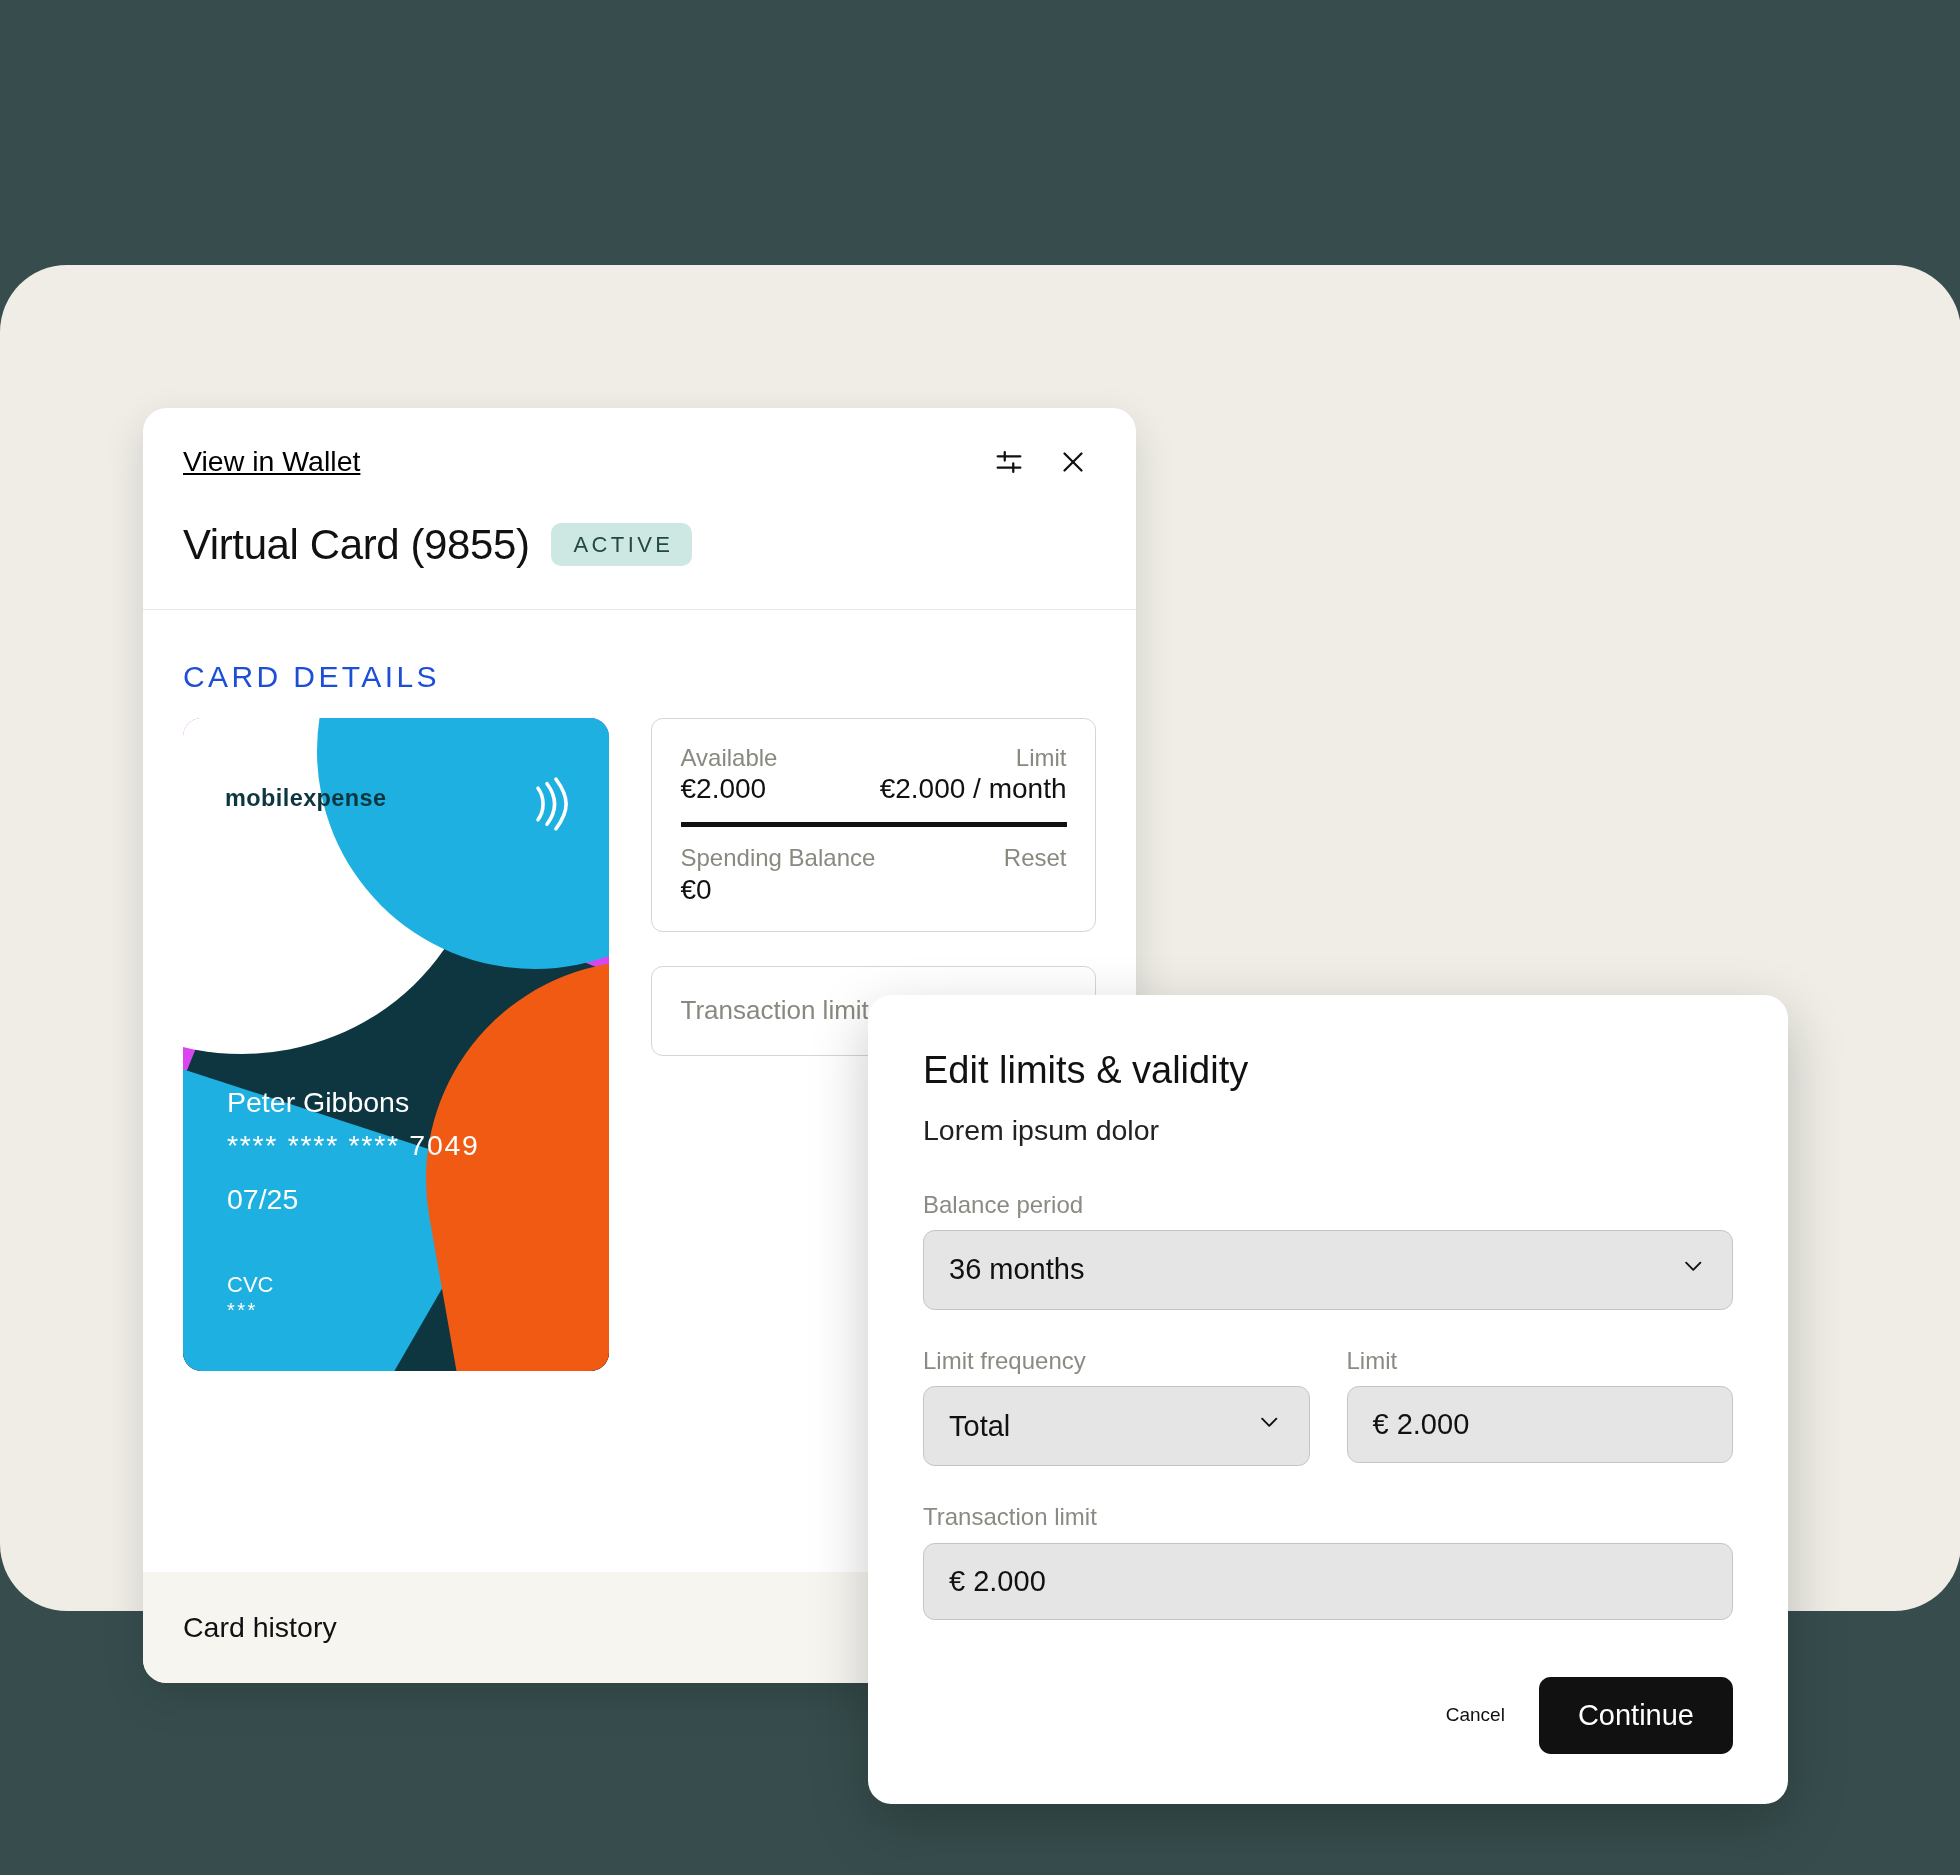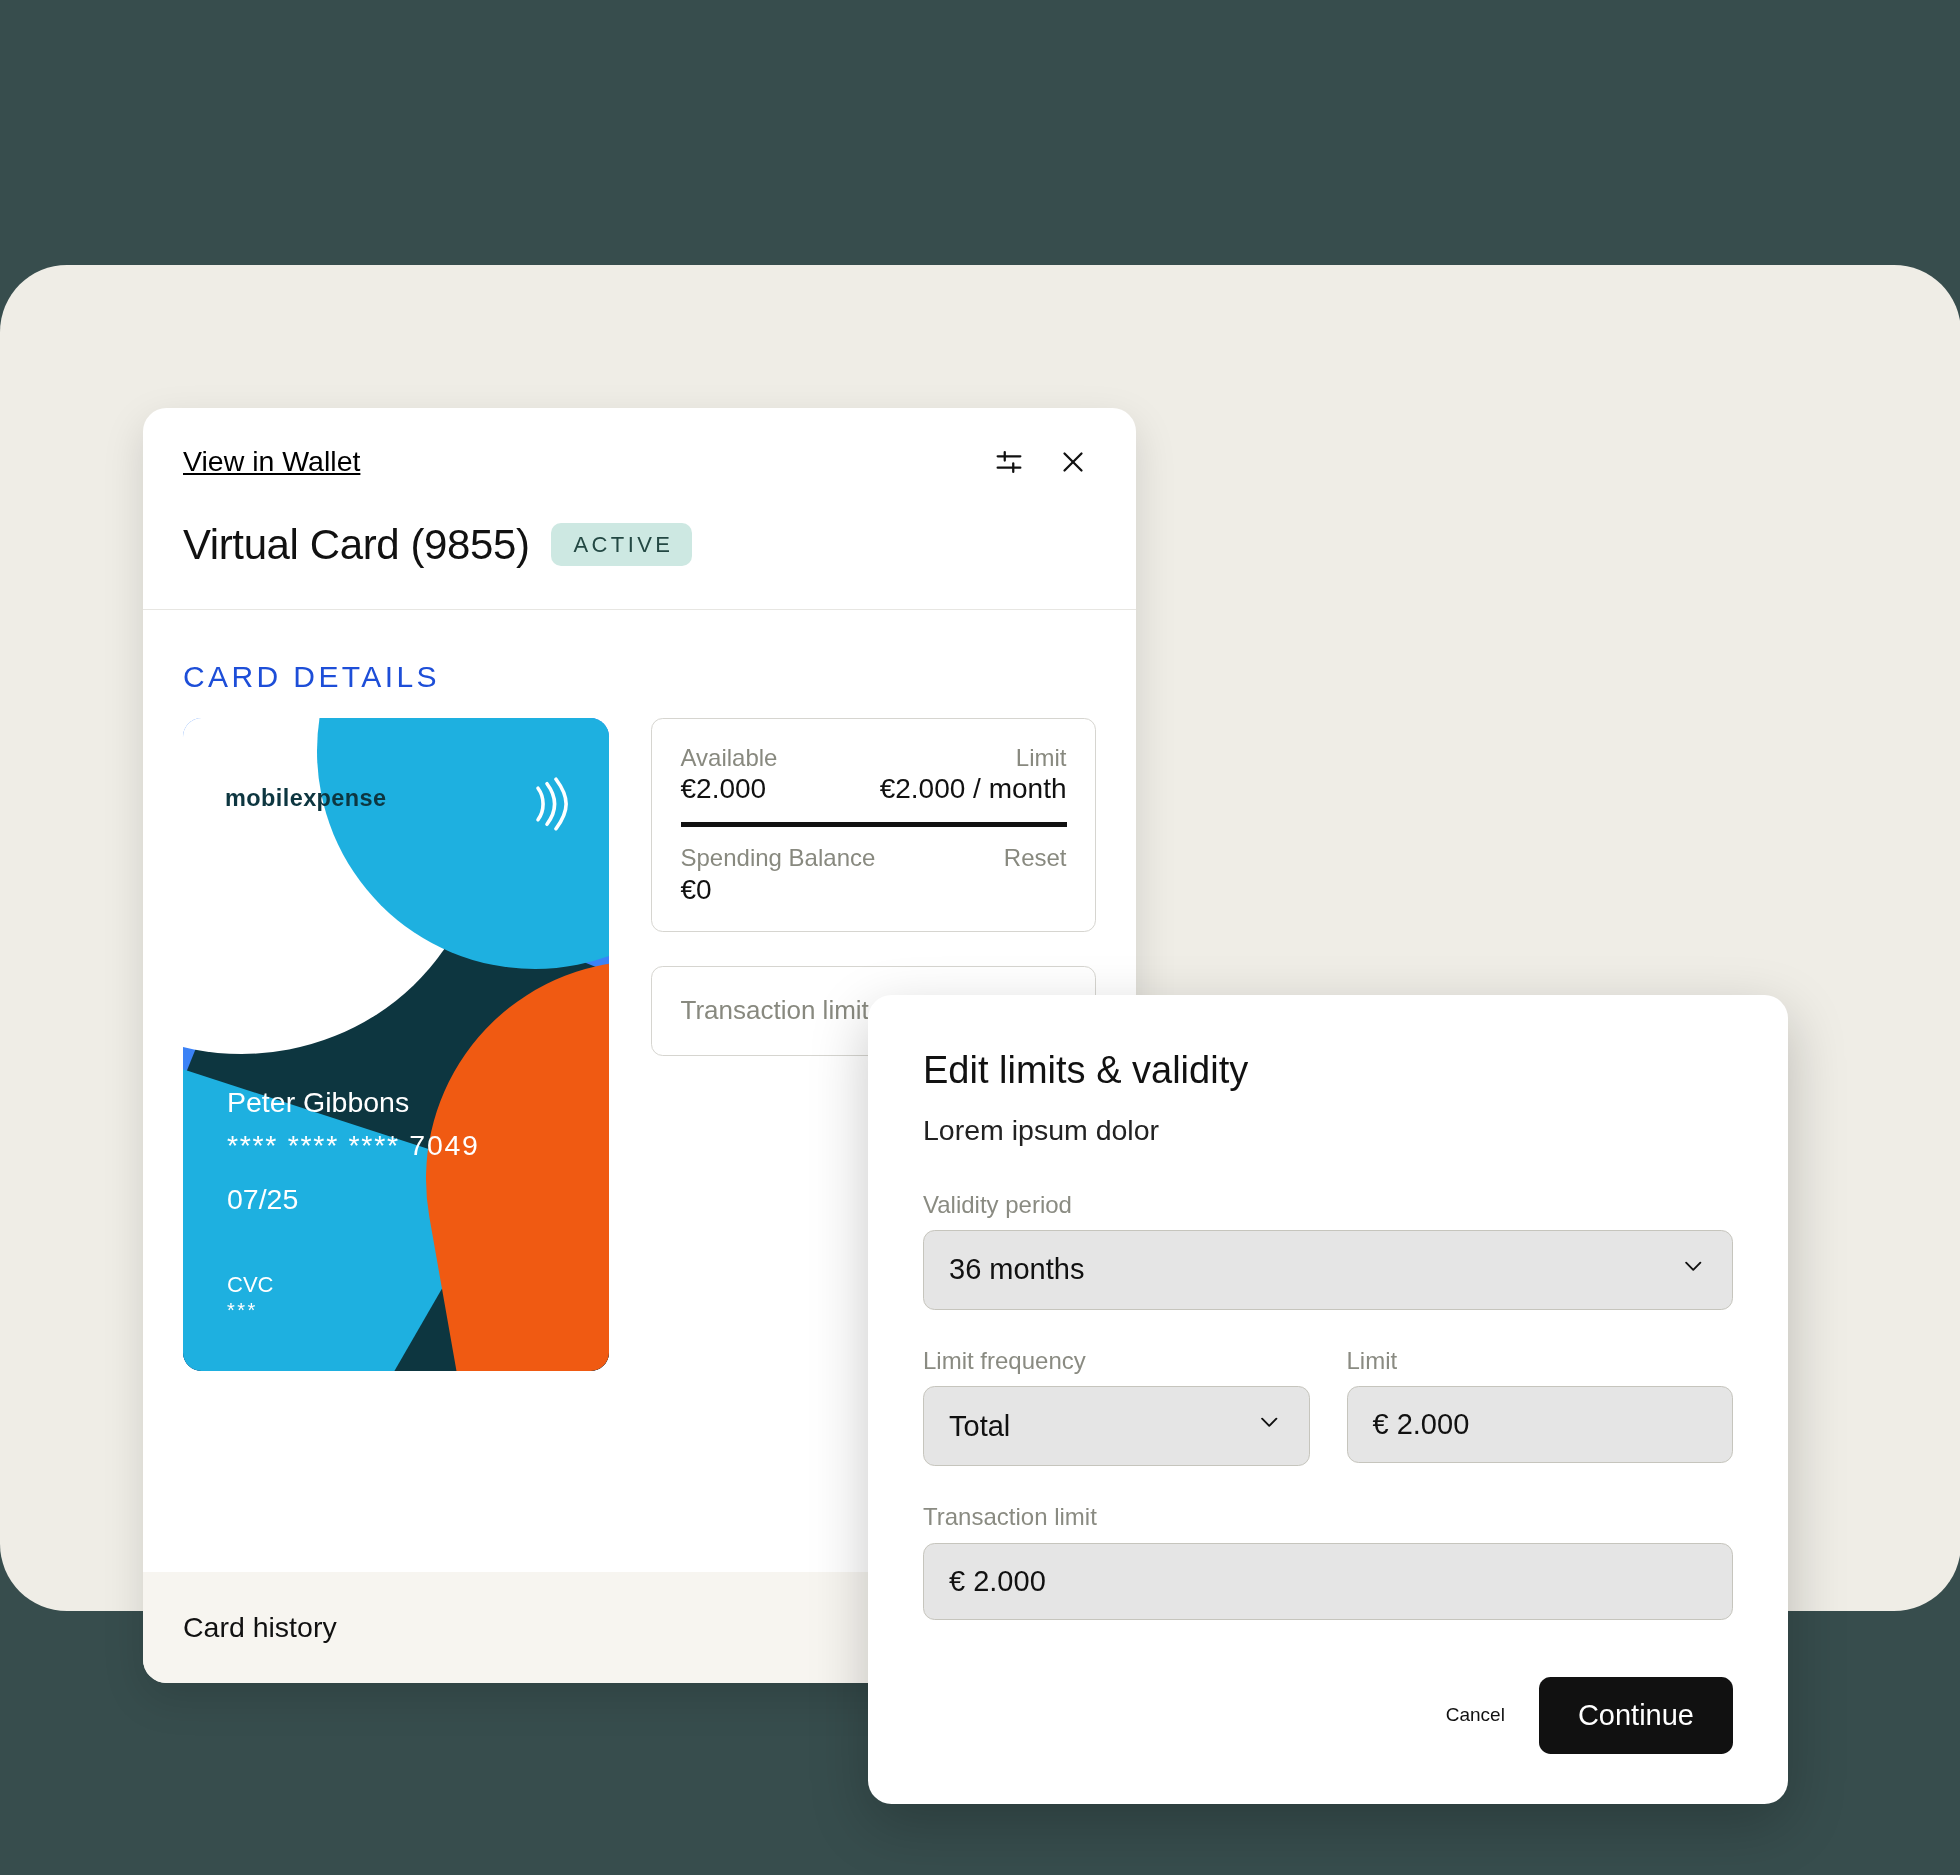--- a/index.html
+++ b/index.html
@@ -84,21 +84,21 @@
 .card-row {
   display: flex;
   gap: 42px;
 }
 .virtual-card {
   width: 426px;
   height: 653px;
   border-radius: 18.5px;
   position: relative;
   overflow: hidden;
-  background: #3b82f6;
+  background: #d946ef;
   flex-shrink: 0;
 }
 .vc-shape-dark1 {
   position:absolute; left:-34px; top:210px; width:587px; height:587px;
   background:#0d3640; transform:rotate(22deg);
 }
 .vc-shape-white {
   position:absolute; left:-185px; top:-134px; width:487px; height:470px;
   background:#fff; border-radius:50%;
 }
@@ -274,21 +274,21 @@
     <div class="panel-footer">
       <div class="footer-text">Card history</div>
     </div>
   </div>
 
   <div class="modal">
     <div class="modal-title">Edit limits &amp; validity</div>
     <div class="modal-sub">Lorem ipsum dolor</div>
 
     <div class="select-group">
-      <span class="field-label">Validity period</span>
+      <span class="field-label">Balance period</span>
       <div class="select">
         <span>36 months</span>
         <span>
           <svg width="28.5" height="28.5" viewBox="0 0 24 24" fill="none" stroke="#111" stroke-width="1.6" stroke-linecap="round" stroke-linejoin="round">
               <polyline points="6 9 12 15 18 9"></polyline>
             </svg>
         </span>
       </div>
     </div>
 

